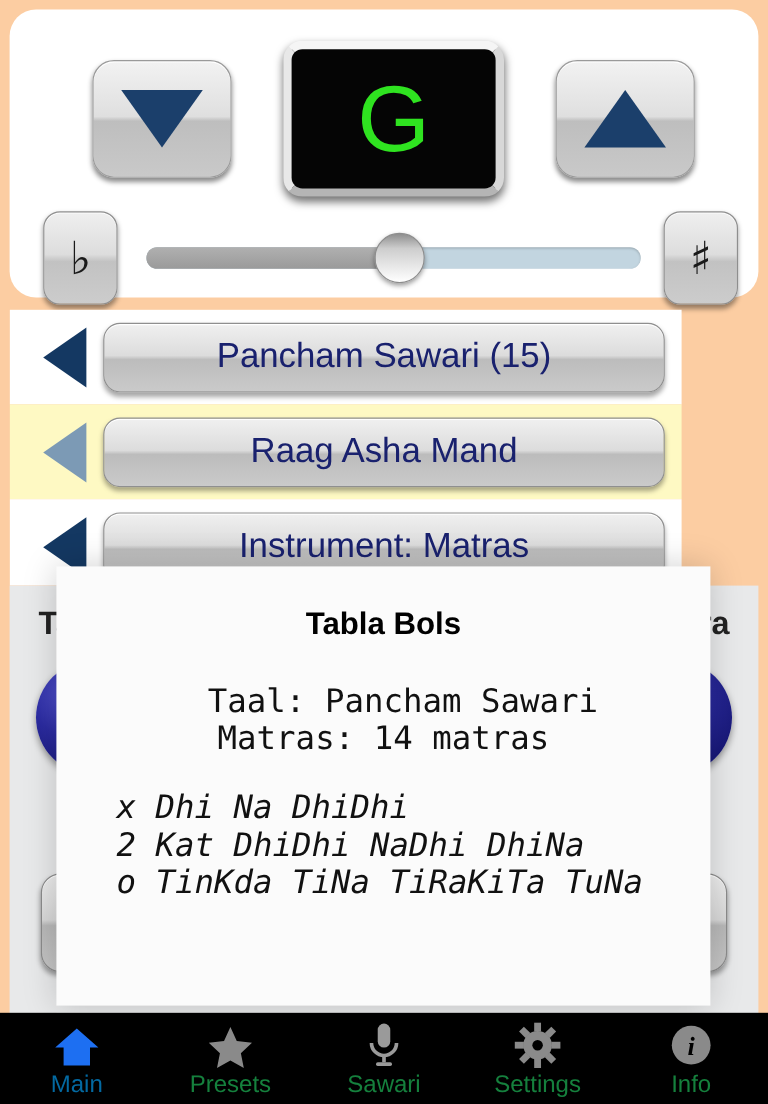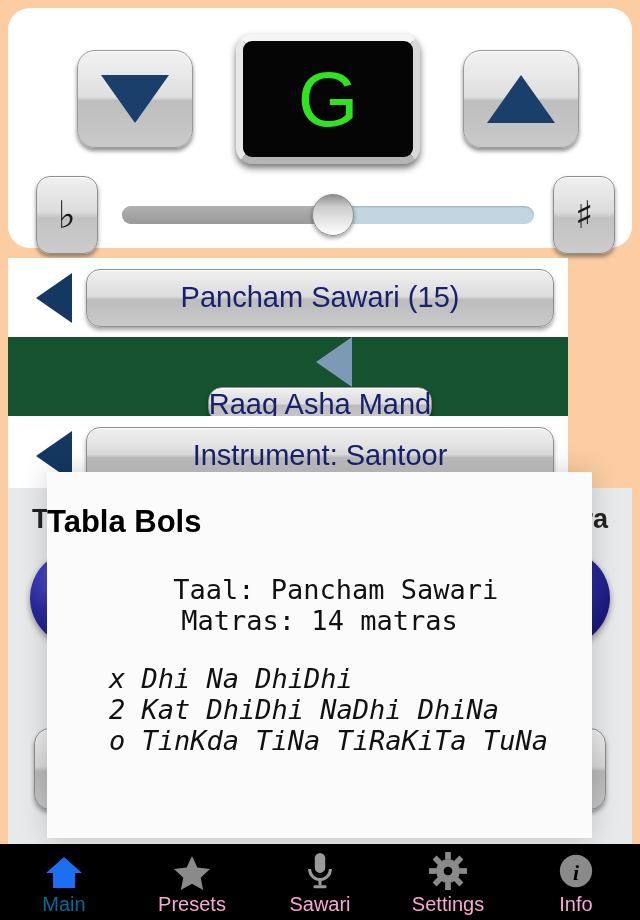--- a/index.html
+++ b/index.html
@@ -114,21 +114,21 @@
     left: 8px; top: 258px;
     width: 560px; height: 230px;
     overflow: hidden;
   }
   .row {
     position: relative;
     width: 624px; height: 79px;
     display: flex; align-items: center;
   }
   .row.odd { background: #FFFFFF; }
-  .row.even { background: #14532d; flex-direction: column; }
+  .row.even { background: #fef9c3; }
   .arrow-l, .arrow-r {
     width: 0; height: 0;
     border-top: 25px solid transparent;
     border-bottom: 25px solid transparent;
     cursor: pointer;
     flex: 0 0 auto;
   }
   .arrow-l { border-right: 36px solid #143862; margin-left: 28px; }
   .arrow-r { border-left: 36px solid #143862; margin-right: 28px; }
   .arrow-l.dim { border-right-color: #7C9AB5; }
@@ -231,29 +231,29 @@
 
   
   .modal {
     position: absolute;
     left: 47px; top: 472px;
     width: 545px; height: 366px;
     background: #FBFBFB;
     box-shadow: 0 0 26px rgba(0,0,0,.18);
   }
   .modal-title {
-    text-align: left;
-    font-size: 31px;
+    text-align: center;
+    font-size: 26px;
     font-weight: 700;
     color: #000;
     margin-top: 32px;
   }
   .modal-body {
     margin-top: 34px;
-    padding: 0 12px;
+    padding: 0 0;
     font-family: "DejaVu Sans Mono", "Liberation Mono", monospace;
     font-size: 27px;
     color: #111;
     line-height: 1.16;
   }
   .meta-line { text-align: center; white-space: pre; }
   .bols-block { margin-top: 26px; padding-left: 50px; }
   .bol-line { white-space: pre; font-style: italic; }
 
   
@@ -265,21 +265,21 @@
     display: flex;
   }
   .tab {
     flex: 1 1 0;
     display: flex; flex-direction: column;
     align-items: center; justify-content: flex-end;
     padding-bottom: 4px;
     cursor: pointer;
   }
   .tab .ico { height: 40px; display: flex; align-items: flex-end; justify-content: center; }
-  .tab .lbl { font-size: 20px; color: #f9a8d4; margin-top: 3px; }
+  .tab .lbl { font-size: 20px; color: #15803d; margin-top: 3px; }
   .tab.active .lbl { color: #0369a1; }
   .tab svg { display: block; }
 
   
   .modal-sliver {
     position: absolute;
     left: 47px; bottom: 38px;
     width: 545px; height: 38px;
     background: #F7F7F7;
     pointer-events: none;
@@ -324,21 +324,21 @@
     </div>
 
     <div class="row even">
       <span class="arrow-l dim"></span>
       <div class="row-btn">Raag Asha Mand</div>
       <span class="arrow-r"></span>
     </div>
 
     <div class="row odd">
       <span class="arrow-l"></span>
-      <div class="row-btn">Instrument: Santoor</div>
+      <div class="row-btn">Instrument: Matras</div>
       <span class="arrow-r"></span>
     </div>
   </div>
 
   <div class="player-area">
 
     <div class="side-label tanpura">Tanpura</div>
     <div class="side-label lehra">Lehra</div>
 
     <div class="play-circle l">

